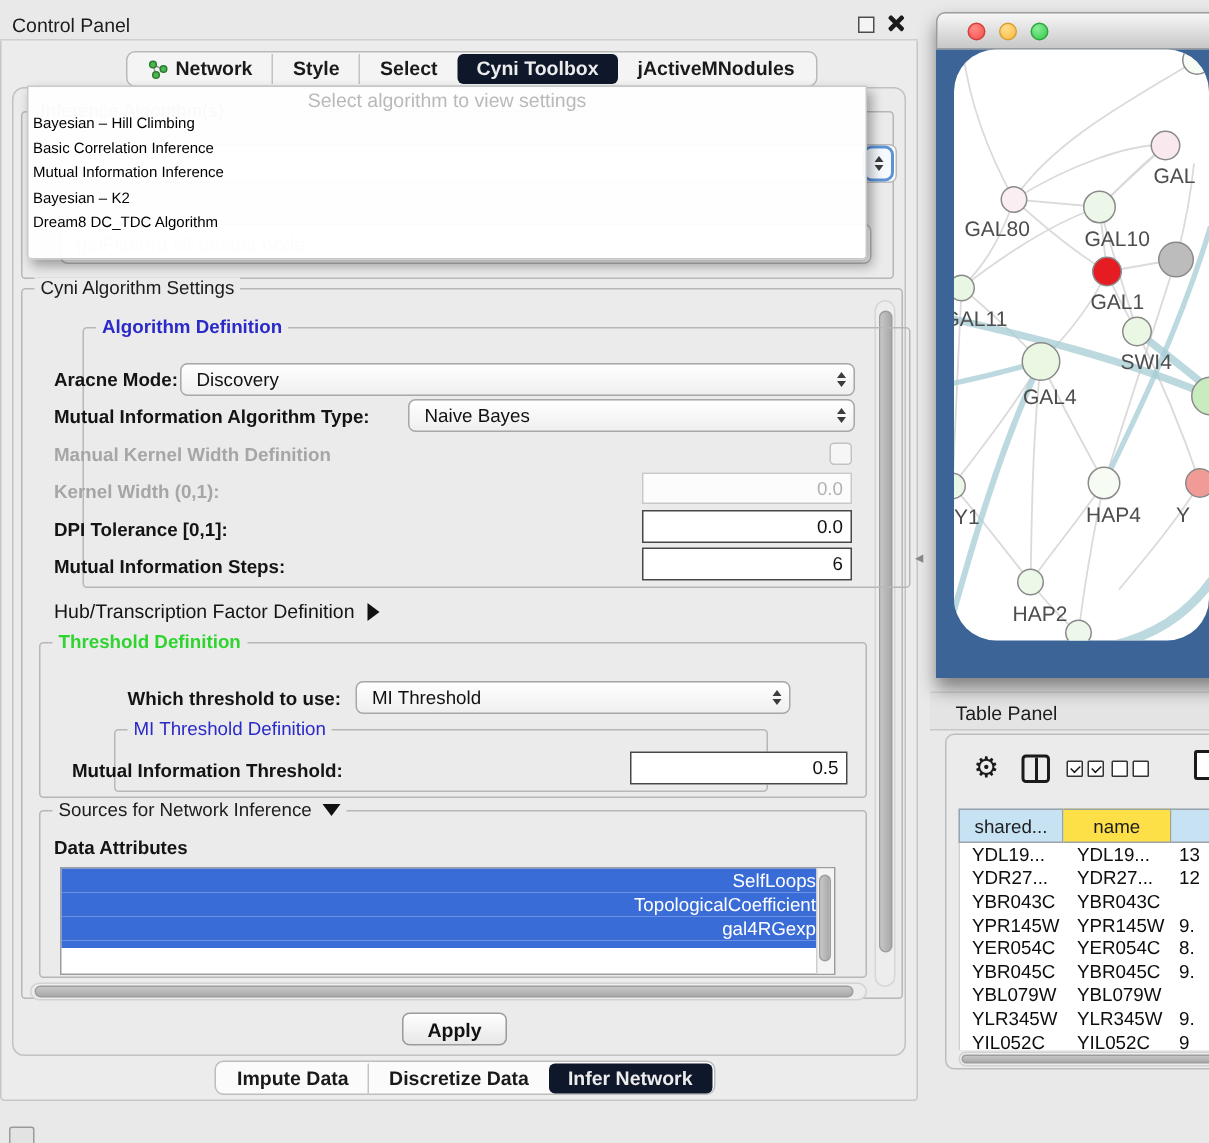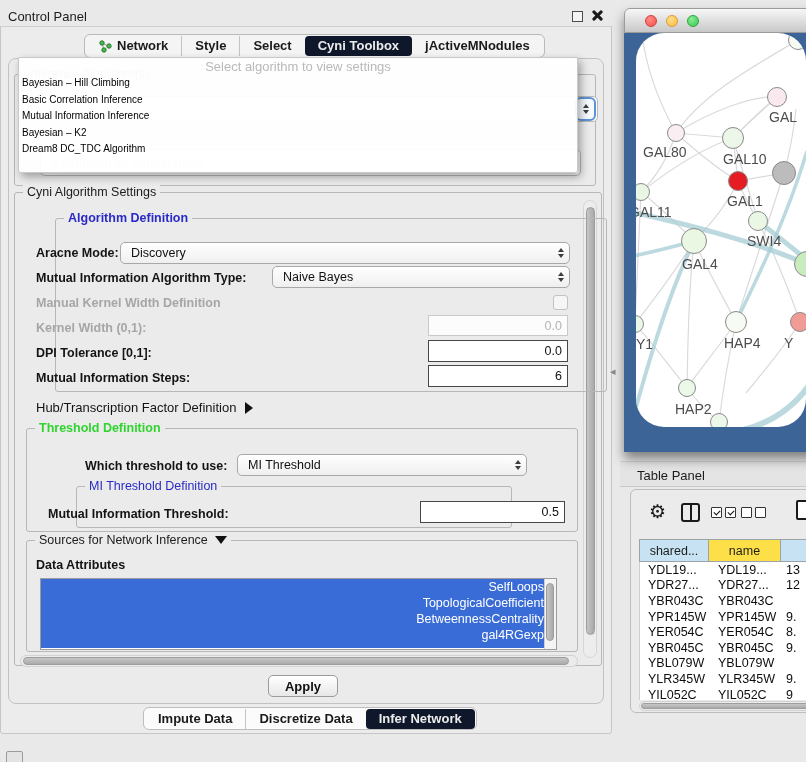--- a/index.html
+++ b/index.html
@@ -256,21 +256,20 @@
 </div>
 
 <div class="groupbox" style="left:26px; top:540px; width:552px; height:112px;">
   <span class="legend plain"><span>Sources for Network Inference</span><span class="tri-down-big"></span></span>
 </div>
 <div class="lbl" style="left:36px; top:558px;">Data Attributes</div>
 <div class="abs" id="attr-list">
   <div id="attr-items">
     <div class="attr-item">SelfLoops</div>
     <div class="attr-item">TopologicalCoefficient</div>
-    <div class="attr-item">BetweennessCentrality</div>
     <div class="attr-item">gal4RGexp</div>
     <div class="attr-partial"></div>
   </div>
   <div id="attr-sb">
       <div class="sb-thumb"></div>
     </div>
 </div>
 <div class="sbh-track" style="left:20px; top:655px; width:558px; height:12px;">
   <div class="sbh-thumb" style="left:2px; top:1px; width:546px; height:8px;"></div>
 </div>

